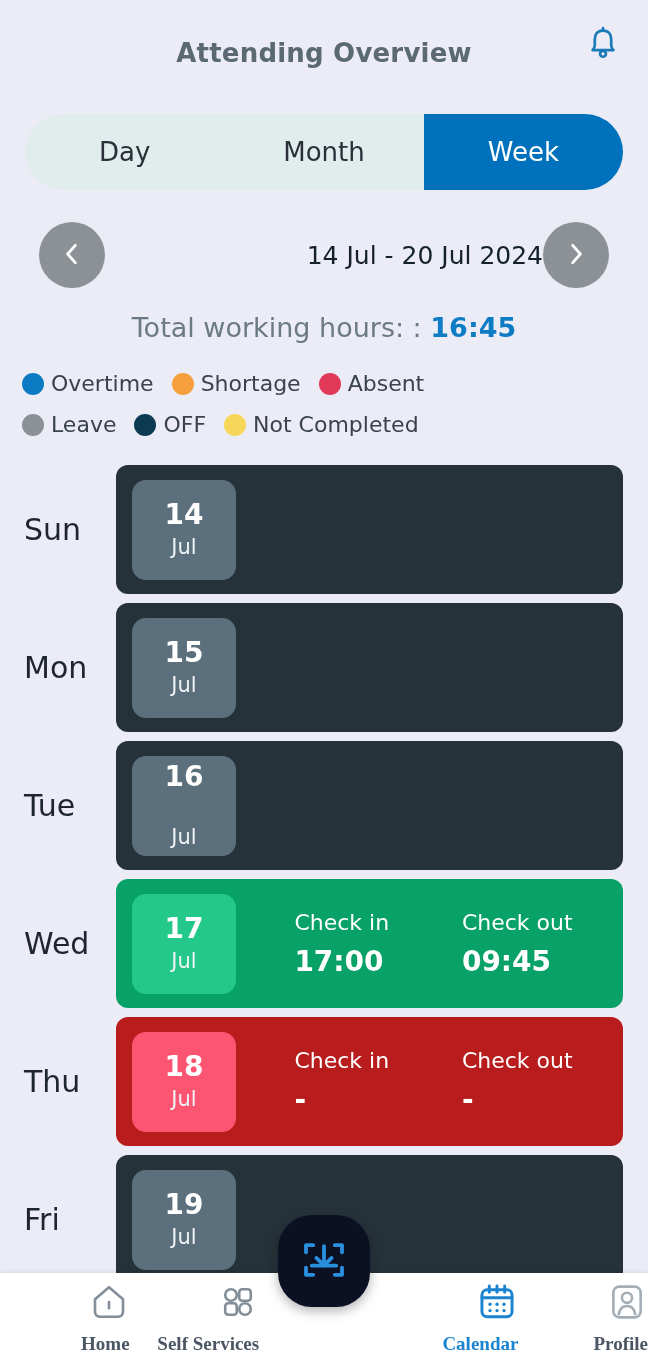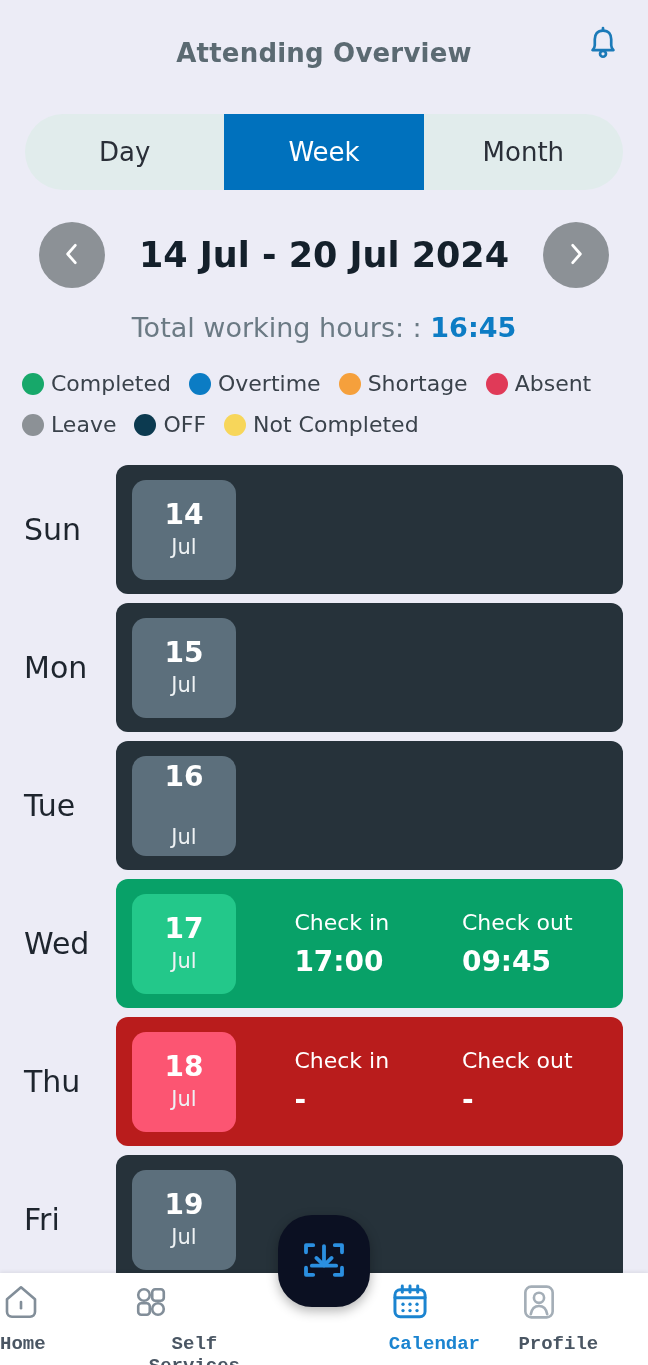--- a/index.html
+++ b/index.html
@@ -89,25 +89,25 @@
     border-radius: 50%;
     background: #8c9196;
     display: flex;
     align-items: center;
     justify-content: center;
     border: none;
     cursor: pointer;
     flex: 0 0 auto;
   }
   .date-range {
-    font-size: 35px;
+    font-size: 25px;
     color: #14202b;
-    font-weight: 700;
+    font-weight: 400;
     flex: 1;
-    text-align: center;
+    text-align: right;
   }
 
   
   .total-hours {
     margin-top: 22px;
     text-align: center;
     font-size: 27px;
     color: #6b7a84;
   }
   .total-hours .value {
@@ -225,26 +225,26 @@
     display: flex;
     align-items: flex-start;
     padding-top: 8px;
     z-index: 5;
     box-shadow: 0 -1px 4px rgba(0,0,0,0.08);
   }
   .nav-item {
     flex: 1;
     display: flex;
     flex-direction: column;
-    align-items: flex-start;
+    align-items: flex-end;
     justify-content: center;
     cursor: pointer;
     background: none;
     border: none;
-    font-family: Liberation Mono, monospace;
+    font-family: Liberation Serif, serif;
   }
   .nav-item .nav-label {
     font-size: 19px;
     font-weight: bold;
     color: #4a5663;
     margin-top: 6px;
   }
   .nav-item.active .nav-label { color: #1b84d0; }
   .nav-spacer { flex: 1; }
 
@@ -277,22 +277,22 @@
         <path d="M12 2.4 L12 4.2"></path>
         <path d="M12 4.2 C7.9 4.2 6.2 7.2 6.2 10.4 L6.2 14.6 C6.2 16.4 5.2 17.4 4.6 18 L19.4 18 C18.8 17.4 17.8 16.4 17.8 14.6 L17.8 10.4 C17.8 7.2 16.1 4.2 12 4.2 Z"></path>
         <circle cx="12" cy="20.6" r="2.1"></circle>
       </svg>
     </span>
   </button>
 </div>
 
 <div class="segment-wrap">
   <button class="segment">Day</button>
+  <button class="segment">Month</button>
   <button class="segment active">Week</button>
-  <button class="segment">Month</button>
 </div>
 
 <div class="date-nav">
   <button class="nav-circle">
     <span>
       <svg width="26" height="30" viewBox="0 0 24 24" fill="none" stroke="#ffffff" stroke-width="2.6" stroke-linecap="round" stroke-linejoin="round">
         <polyline points="15,4 8,12 15,20"></polyline>
       </svg>
     </span>
   </button>
@@ -305,24 +305,20 @@
     </span>
   </button>
 </div>
 
 <div class="total-hours">
   <span>Total working hours: : </span><span class="value">16:45</span>
 </div>
 
 <div class="legend">
   <div class="legend-row" id="legend-row-1">
-      <div class="legend-item">
-        <span class="legend-dot" style="background: rgb(23, 168, 106);"></span>
-        <span class="legend-label">Completed</span>
-      </div>
       <div class="legend-item">
         <span class="legend-dot" style="background: rgb(11, 124, 196);"></span>
         <span class="legend-label">Overtime</span>
       </div>
       <div class="legend-item">
         <span class="legend-dot" style="background: rgb(245, 160, 60);"></span>
         <span class="legend-label">Shortage</span>
       </div>
       <div class="legend-item">
         <span class="legend-dot" style="background: rgb(224, 58, 88);"></span>

